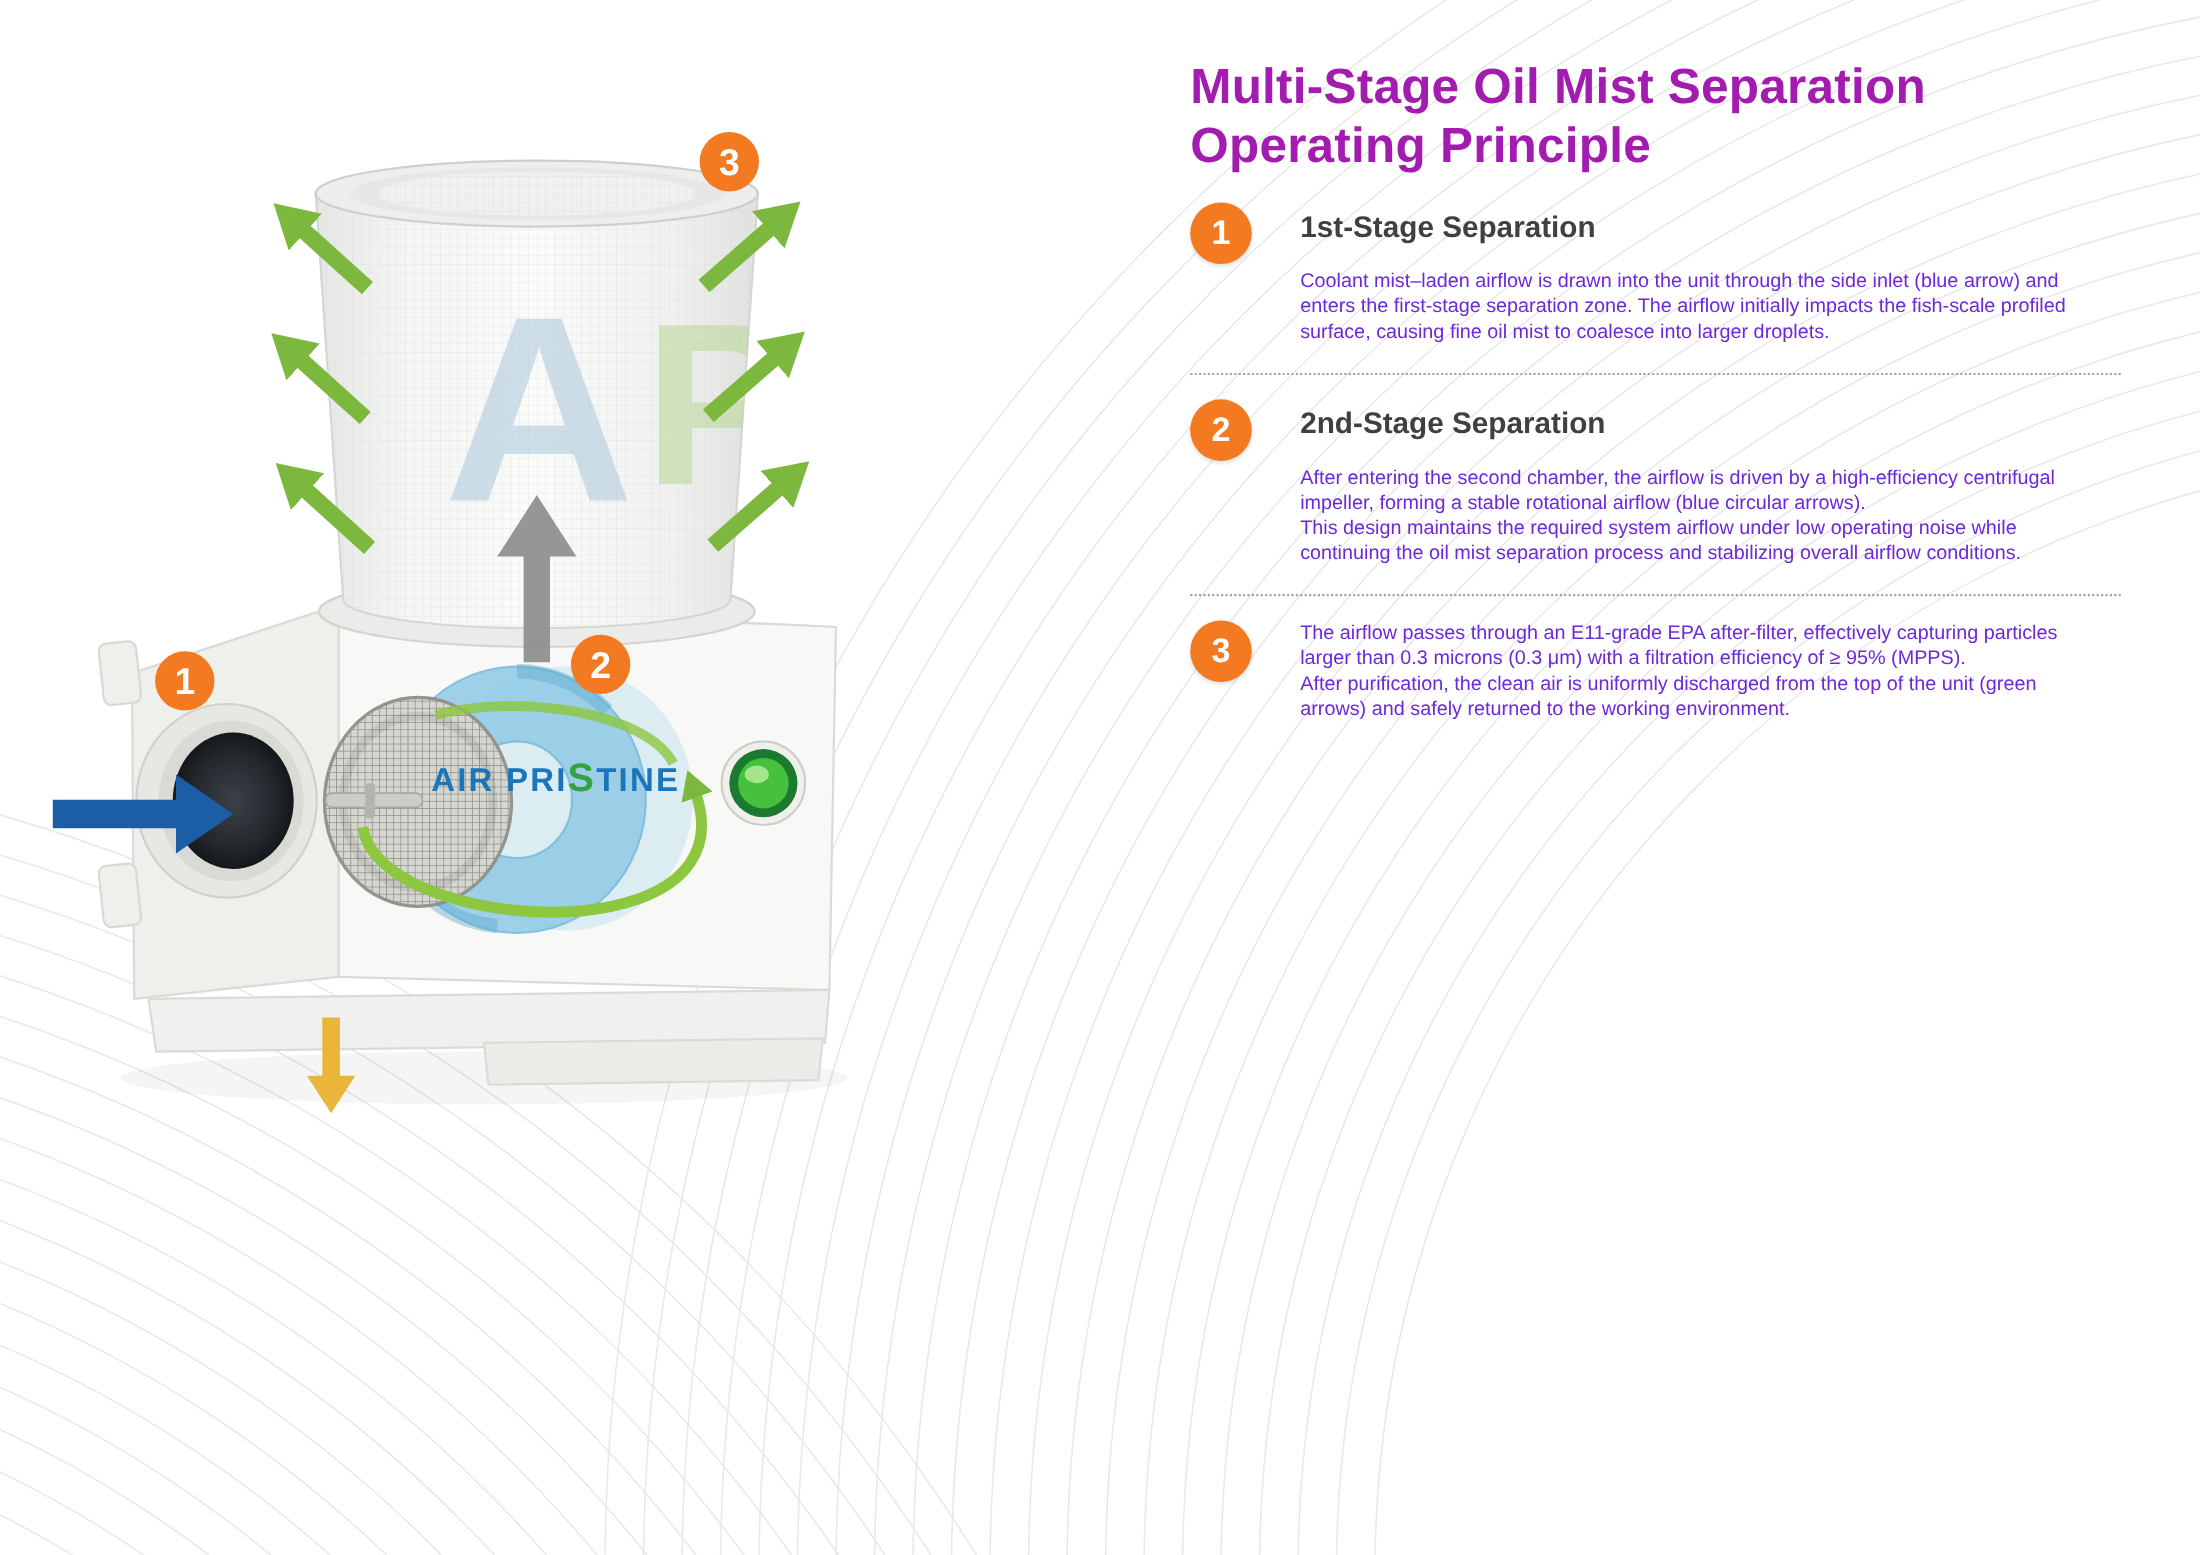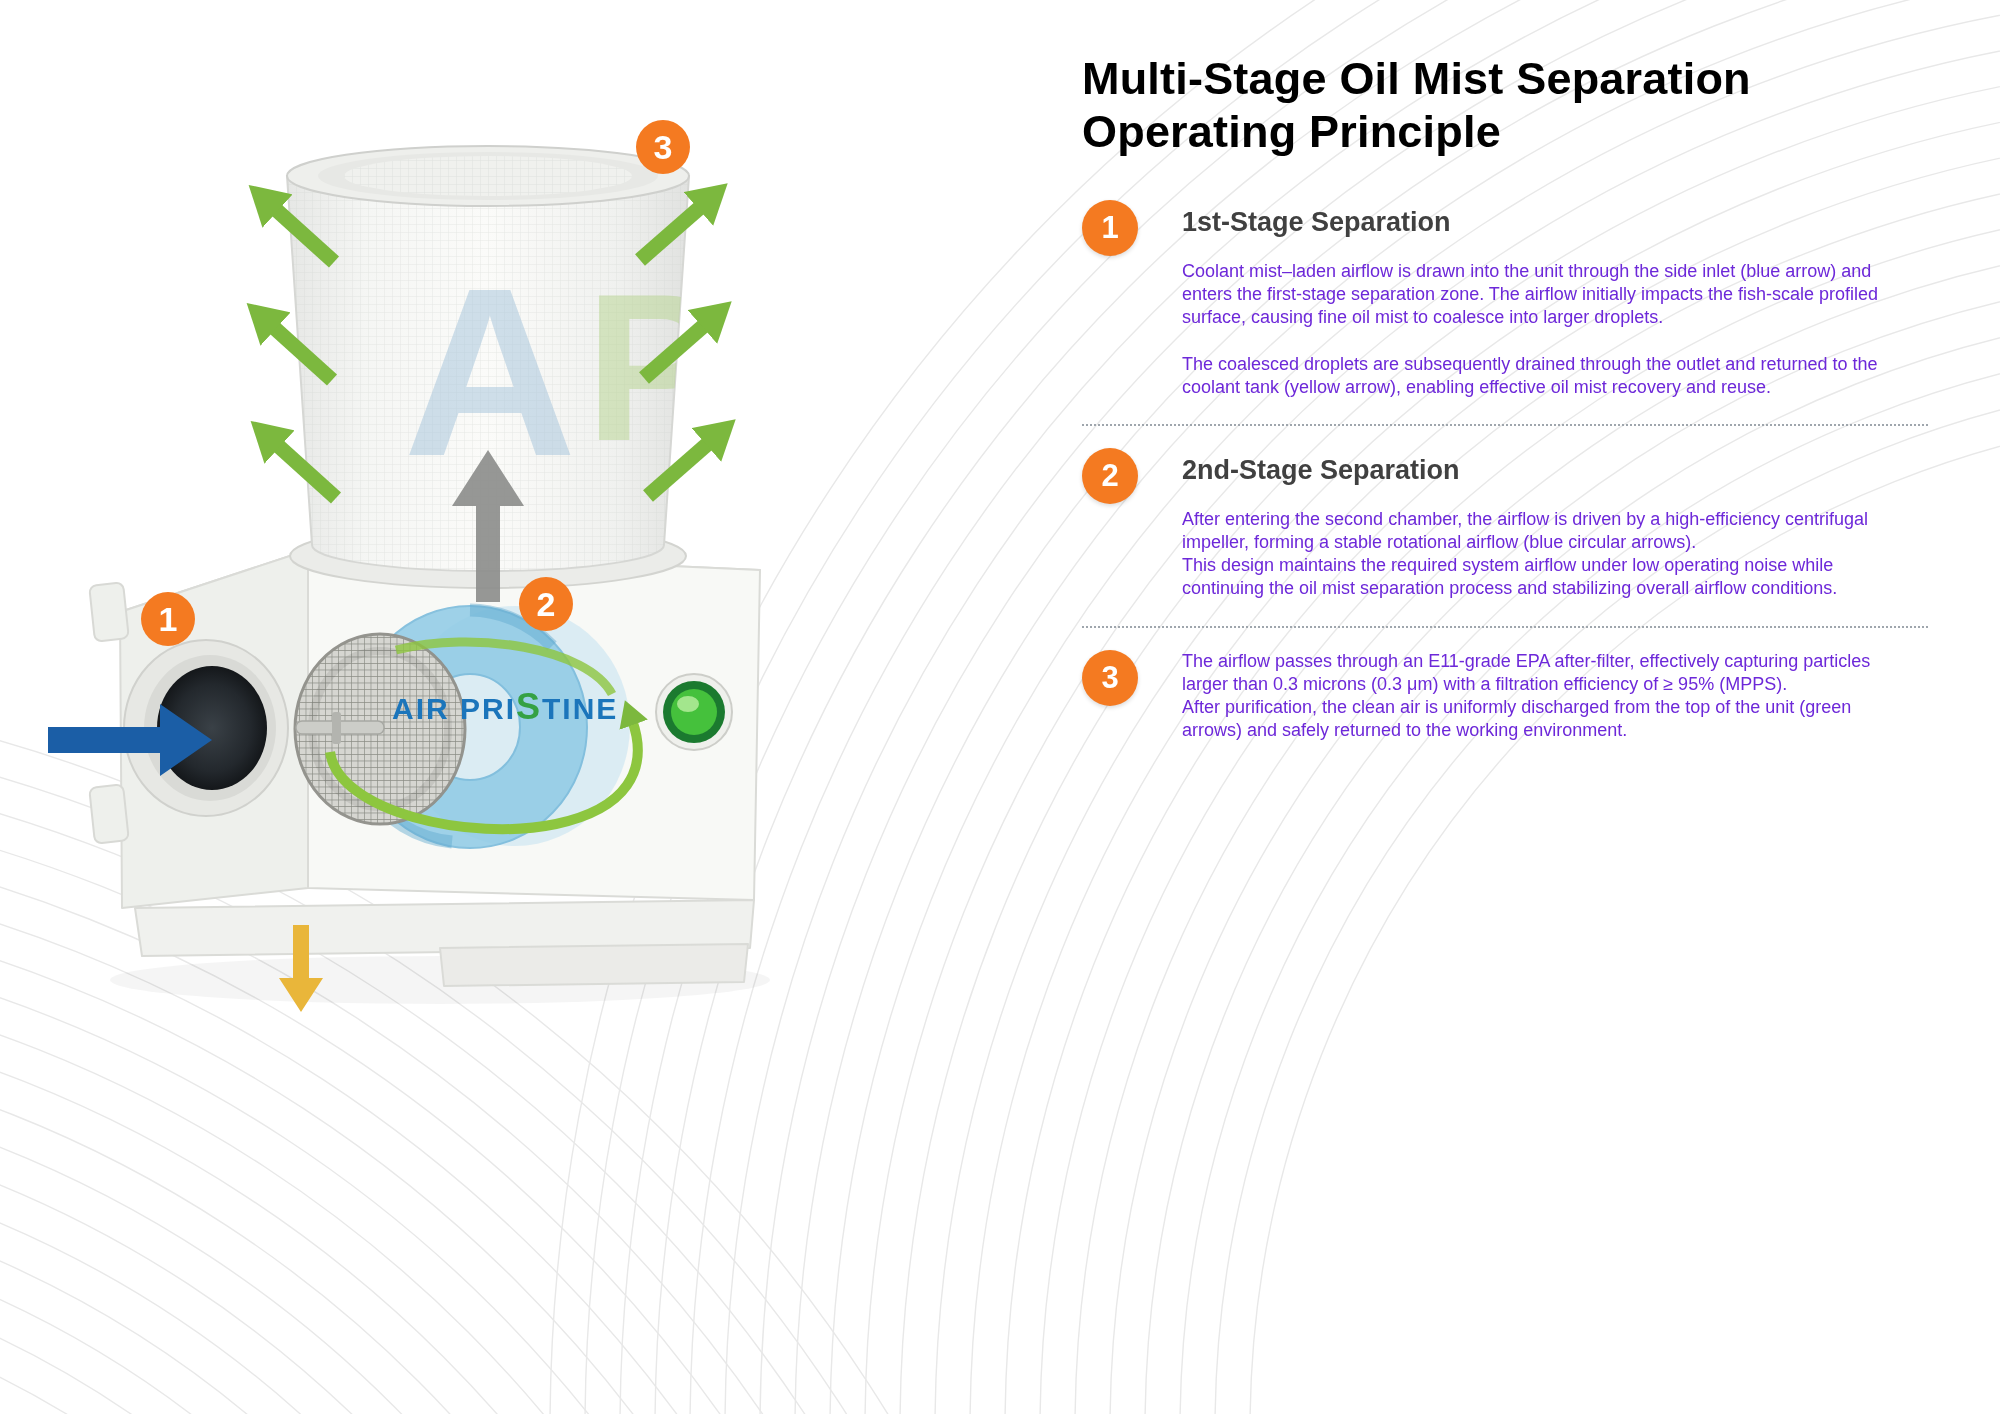--- a/index.html
+++ b/index.html
@@ -3,21 +3,21 @@
 <meta charset="utf-8">
 <style>
   html,body{margin:0;padding:0;background:#ffffff;width:2000px;height:1414px;overflow:hidden;}
   .page{position:relative;width:2000px;height:1414px;background:#ffffff;font-family:"Liberation Sans","DejaVu Sans",sans-serif;}
   .bg-arcs{position:absolute;left:0;top:0;width:2000px;height:1414px;pointer-events:none;}
   .bg-arcs circle{fill:none;stroke:#e8e8e8;stroke-width:1.4;}
   .device-svg{position:absolute;left:0;top:0;width:860px;height:1100px;}
   svg text{font-family:"Liberation Sans","DejaVu Sans",sans-serif;}
 
   .content{position:absolute;left:1082px;top:52px;width:848px;}
-  .title{margin:0 0 42px 0;font-size:45px;line-height:1.18;font-weight:700;color:#000000;letter-spacing:0.2px;}
+  .title{margin:0 0 26px 0;font-size:45px;line-height:1.18;font-weight:700;color:#a21caf;letter-spacing:0.2px;}
   .title .tl{display:block;}
   .stage{display:flex;gap:44px;align-items:flex-start;}
   .badge{flex:0 0 56px;width:56px;height:56px;border-radius:50%;background:#f47a21;color:#fff;display:flex;align-items:center;justify-content:center;font-size:31px;font-weight:700;box-shadow:0 2px 4px rgba(0,0,0,.14);}
   .stage-body{width:724px;}
   .stage-heading{margin:7px 0 22px 0;font-size:27px;font-weight:700;color:#404040;}
   .para{margin:0 0 24px 0;font-size:18px;line-height:1.27;color:#6d28d9;white-space:pre-line;}
   .para:last-child{margin-bottom:6px;}
   .divider{border-top:2.5px dotted #9fa6ad;margin:20px 0 22px 0;width:846px;}
 </style>
 </head>
@@ -183,21 +183,20 @@
       <span class="tl">Operating Principle</span>
     </h1>
 
     <section class="stage">
       <div class="badge">
         <span>1</span>
       </div>
       <div class="stage-body">
         <h2 class="stage-heading">1st-Stage Separation</h2>
         <p class="para">Coolant mist–laden airflow is drawn into the unit through the side inlet (blue arrow) and enters the first-stage separation zone. The airflow initially impacts the fish-scale profiled surface, causing fine oil mist to coalesce into larger droplets.</p>
-        <p class="para">The coalesced droplets are subsequently drained through the outlet and returned to the coolant tank (yellow arrow), enabling effective oil mist recovery and reuse.</p>
       </div>
     </section>
 
     <div class="divider"></div>
 
     <section class="stage">
       <div class="badge">
         <span>2</span>
       </div>
       <div class="stage-body">

